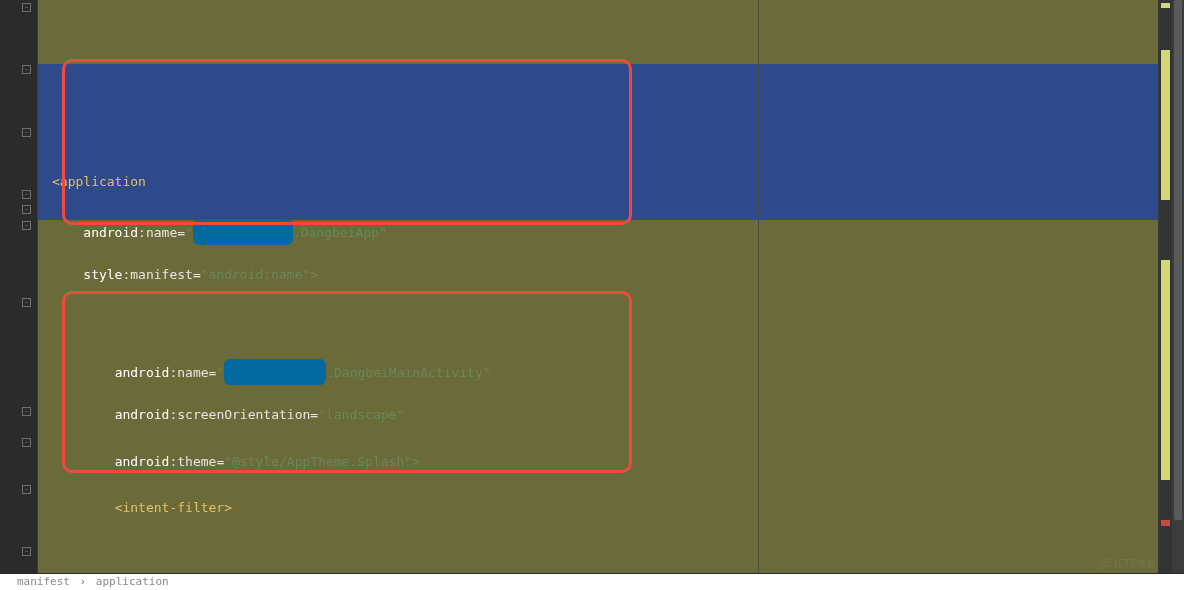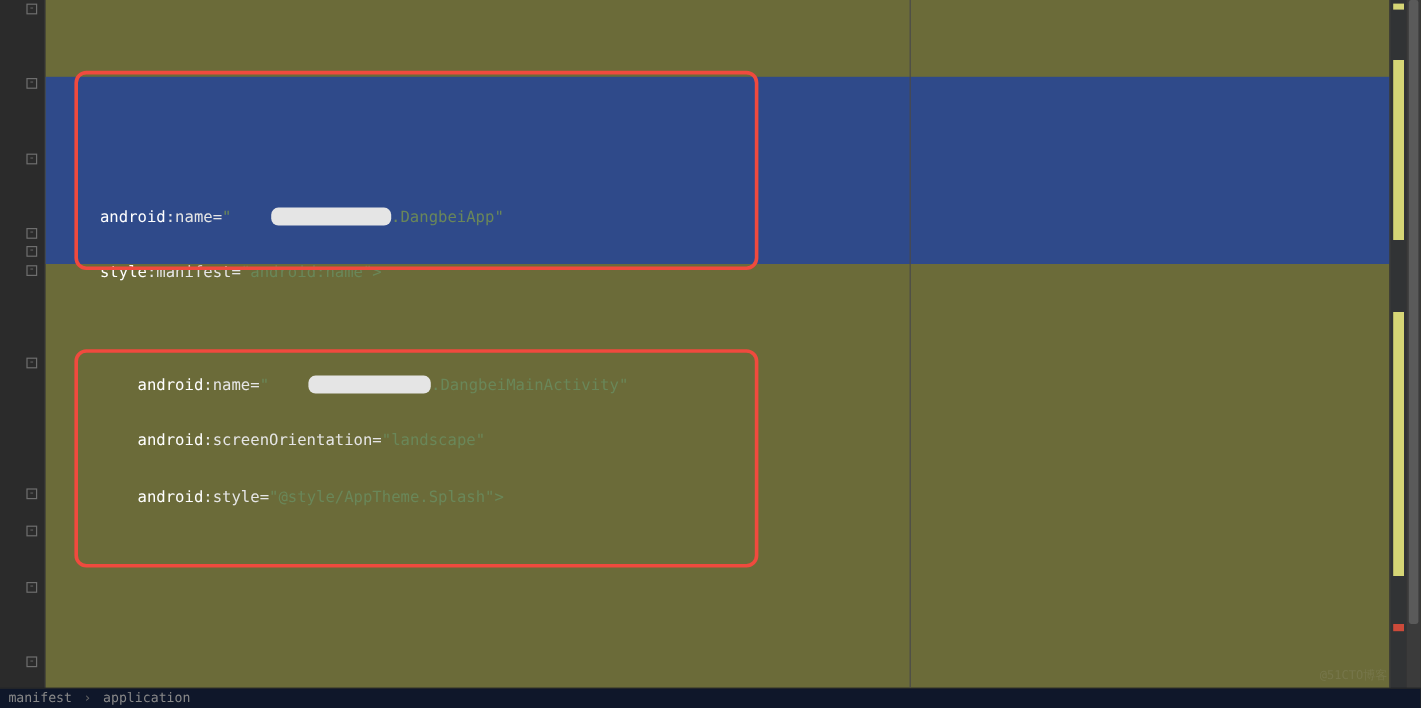--- a/index.html
+++ b/index.html
@@ -54,28 +54,27 @@
   height: 15.5px;
   z-index: 0;
 }
 .line-content { position: relative; z-index: 1; }
 .tag { color: #e8bf6a; }
 .attr-ns { color: #ffffff; }
 .attr-name { color: #e5e5e5; }
 .str { color: #6a8759; }
 .redact {
   display: inline-block;
-  background: #e5e5e5;
+  background: #0369a1;
   color: transparent;
   border-radius: 6px;
-  height: 15px;
+  height: 26px;
   vertical-align: middle;
   position: relative;
   top: -1px;
-  margin-left: 33px;
 }
 .annotation-box {
   position: absolute;
   border: 3px solid #f04a3e;
   border-radius: 10px;
   z-index: 5;
   pointer-events: none;
 }
 .minimap {
   width: 14px;
@@ -104,24 +103,24 @@
 .ruler {
   position: absolute;
   top: 0; bottom: 0;
   width: 1px;
   background: #4a4a4a;
   left: 720px;
   z-index: 4;
 }
 .breadcrumb {
   height: 17px;
-  background: #0f172a;
+  background: #ffffff;
   color: #888;
   font-size: 11px;
-  padding: 1px 7px;
+  padding: 1px 17px;
   border-top: 1px solid #2a2a2a;
 }
 .bc-sep { color: #666; margin: 0 3px; }
 .watermark {
   position: absolute;
   bottom: 20px; right: 28px;
   color: rgba(200,200,200,0.12);
   font-size: 10px;
   z-index: 20;
 }
@@ -147,26 +146,28 @@
   <div class="code-area">
     <div class="ruler"></div>
 
     
     <div class="selection-bg" style="top:64px;height:156px"></div>
 
     
     <div class="annotation-box" style="top:59px;left:24px;width:570px;height:166px"></div>
     <div class="annotation-box" style="top:291px;left:24px;width:570px;height:182px"></div>
 
+    <div class="line"><span class="line-content"><span class="tag">&lt;application</span></span></div>
     <div class="line"><span class="line-content"><span>    </span><span class="attr-ns">android</span><span class="attr-name">:name=</span><span class="str">"</span><span class="redact" style="width:100px">xxxxxxxxxxx</span><span class="str">.DangbeiApp"</span></span></div>
     <div class="line"><span class="line-content"><span>    </span><span class="attr-ns">style</span><span class="attr-name">:manifest=</span><span class="str">"android:name"&gt;</span></span></div>
     <div class="line"><span class="line-content"></span></div>
     <div class="line"><span class="line-content"><span>        </span><span class="attr-ns">android</span><span class="attr-name">:name=</span><span class="str">"</span><span class="redact" style="width:102px">x</span><span class="str">.DangbeiMainActivity"</span></span></div>
     <div class="line"><span class="line-content"><span>        </span><span class="attr-ns">android</span><span class="attr-name">:screenOrientation=</span><span class="str">"landscape"</span></span></div>
-    <div class="line"><span class="line-content"><span>        </span><span class="attr-ns">android</span><span class="attr-name">:style=</span><span class="str">"@style/AppTheme.Splash"&gt;</span></span></div>
+    <div class="line"><span class="line-content"><span>        </span><span class="attr-ns">android</span><span class="attr-name">:theme=</span><span class="str">"@style/AppTheme.Splash"&gt;</span></span></div>
+    <div class="line"><span class="line-content"><span>        </span><span class="tag">&lt;intent-filter&gt;</span></span></div>
     
     
     
     
     
     
     
     
     
     

